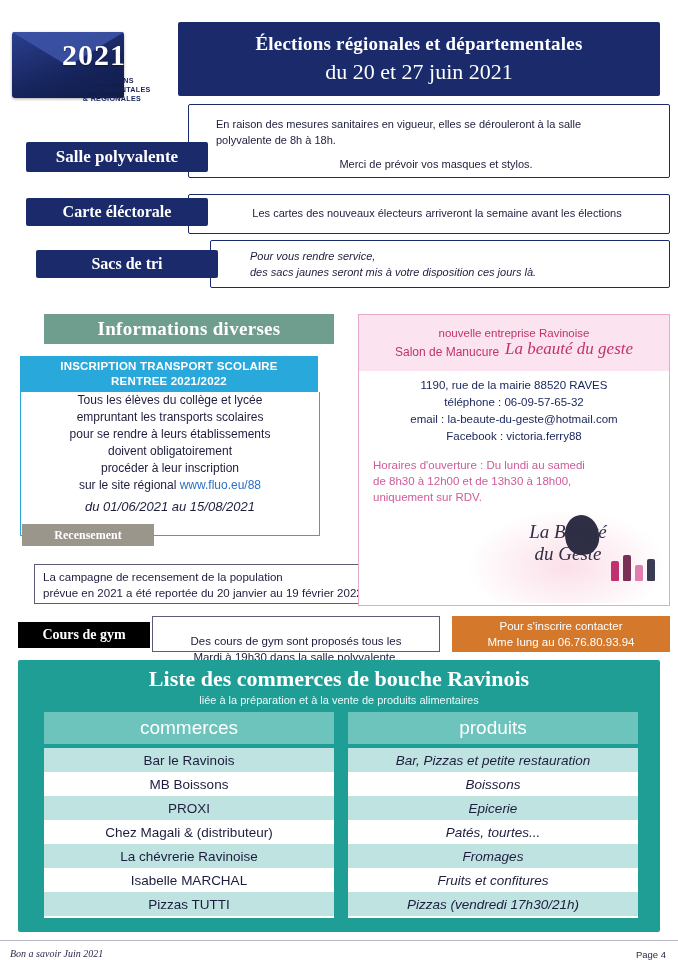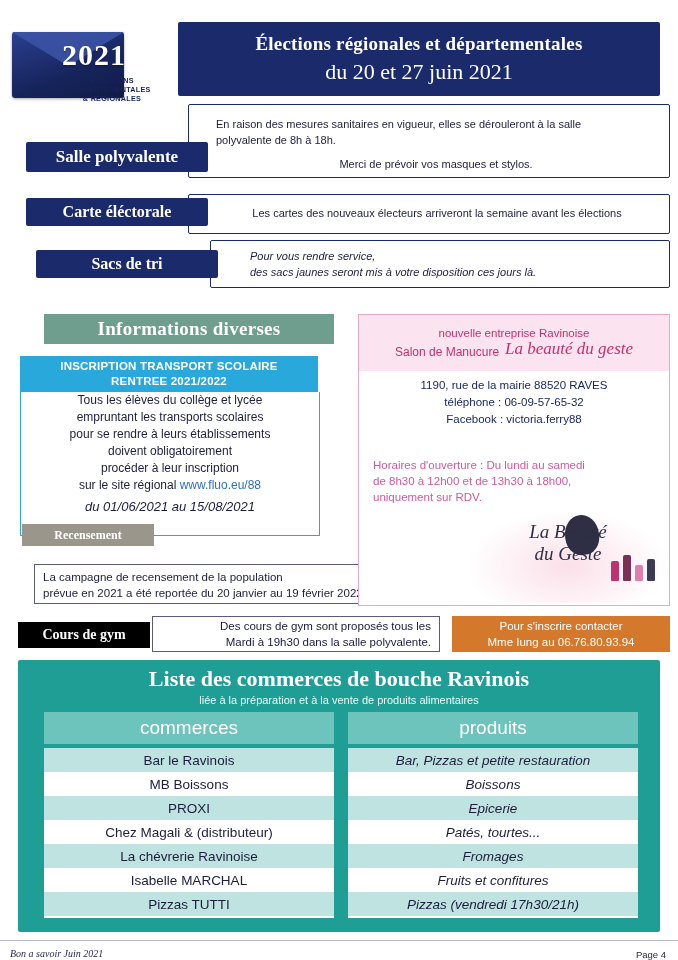--- a/index.html
+++ b/index.html
@@ -99,21 +99,21 @@
 
   
   .gym-chip{
     position:absolute;left:18px;top:614px;width:132px;height:26px;
     background:#000000;color:#ffffff;font-family:"Liberation Serif", serif;
     font-size:14px;font-weight:bold;display:flex;align-items:center;justify-content:center;
   }
   .gym-box{
     position:absolute;left:152px;top:608px;width:288px;height:36px;
     border:1px solid #5c5c7a;background:#fff;
-    font-size:11.5px;line-height:16px;padding:1px 8px;box-sizing:border-box;text-align:right;
+    font-size:11.5px;line-height:16px;padding:16px 8px;box-sizing:border-box;text-align:center;
   }
   .gym-contact{
     position:absolute;left:452px;top:608px;width:218px;height:36px;
     background:#d4782b;color:#fff;font-size:11.5px;line-height:16px;
     display:flex;flex-direction:column;align-items:center;justify-content:center;
   }
 
   
   .salon{
     position:absolute;left:358px;top:306px;width:312px;height:292px;
@@ -279,20 +279,21 @@
     <div class="salon-head">
       <div class="salon-new">nouvelle entreprise Ravinoise</div>
       <div class="salon-line2">
         <span class="salon-sm">Salon de Manucure</span>
         <span class="salon-big">La beauté du geste</span>
       </div>
     </div>
     <div class="salon-contact">
       <div>1190, rue de la mairie 88520 RAVES</div>
       <div>téléphone : 06-09-57-65-32</div>
+      <div>email : la-beaute-du-geste@hotmail.com</div>
       <div>Facebook : victoria.ferry88</div>
     </div>
     <div class="salon-hours">
       <div>Horaires d'ouverture : Du lundi au samedi</div>
       <div>de 8h30 à 12h00 et de 13h30 à 18h00,</div>
       <div>uniquement sur RDV.</div>
     </div>
     <div class="salon-logo">
       <div class="face"></div>
       <div class="script">

